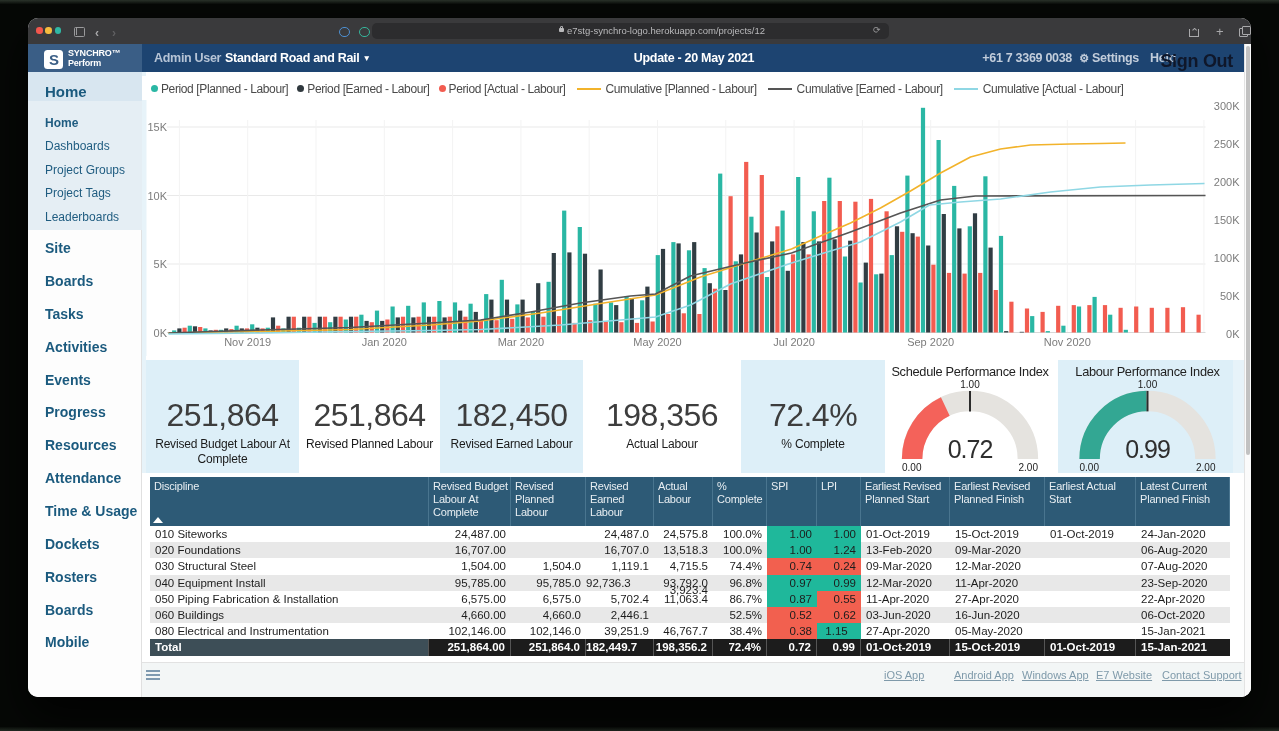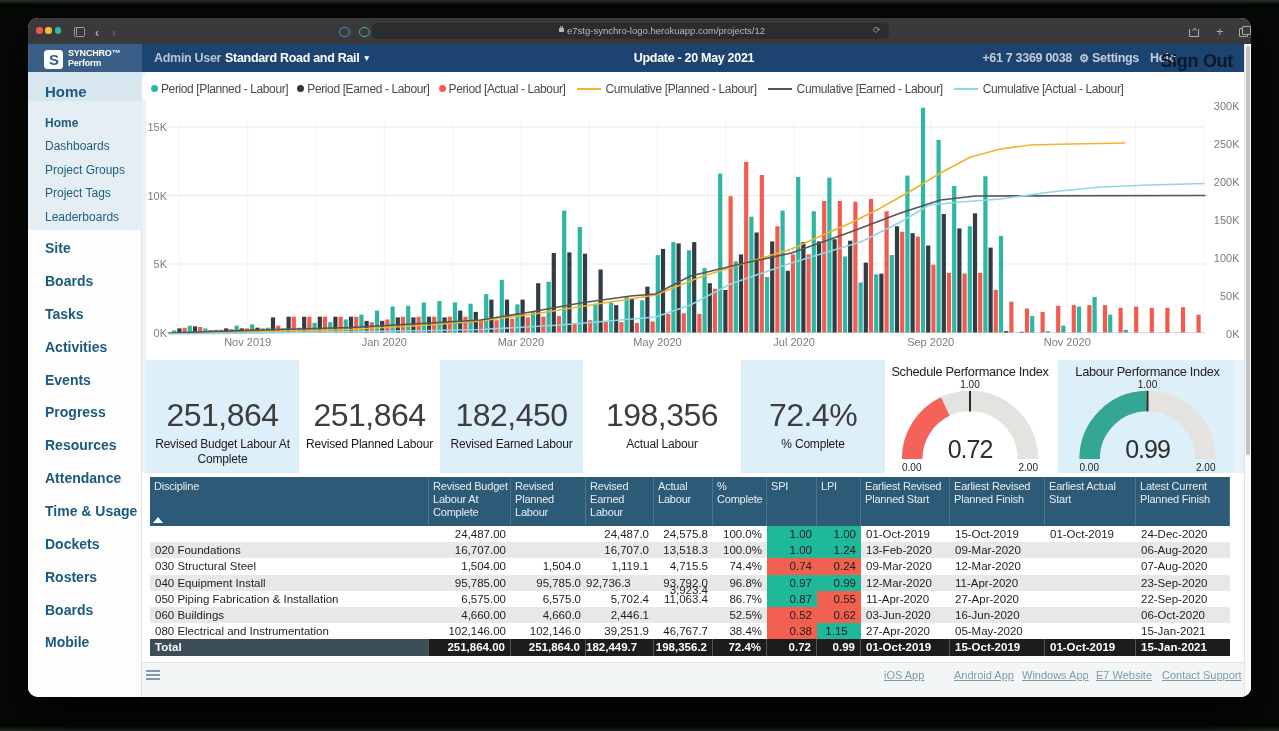--- a/index.html
+++ b/index.html
@@ -342,30 +342,31 @@
     <div style="position:absolute;left:626px;top:459px;width:59px;height:49px;background:#2d5a76;border-right:1px solid #49758f;box-sizing:border-box;color:#e8eef2;font-size:11px;letter-spacing:-0.2px;line-height:12.8px;padding:3px 2px 0 4px;overflow:hidden">Actual Labour</div>
     <div style="position:absolute;left:685px;top:459px;width:54px;height:49px;background:#2d5a76;border-right:1px solid #49758f;box-sizing:border-box;color:#e8eef2;font-size:11px;letter-spacing:-0.2px;line-height:12.8px;padding:3px 2px 0 4px;overflow:hidden">% Complete</div>
     <div style="position:absolute;left:739px;top:459px;width:50px;height:49px;background:#2d5a76;border-right:1px solid #49758f;box-sizing:border-box;color:#e8eef2;font-size:11px;letter-spacing:-0.2px;line-height:12.8px;padding:3px 2px 0 4px;overflow:hidden">SPI</div>
     <div style="position:absolute;left:789px;top:459px;width:44px;height:49px;background:#2d5a76;border-right:1px solid #49758f;box-sizing:border-box;color:#e8eef2;font-size:11px;letter-spacing:-0.2px;line-height:12.8px;padding:3px 2px 0 4px;overflow:hidden">LPI</div>
     <div style="position:absolute;left:833px;top:459px;width:89px;height:49px;background:#2d5a76;border-right:1px solid #49758f;box-sizing:border-box;color:#e8eef2;font-size:11px;letter-spacing:-0.2px;line-height:12.8px;padding:3px 2px 0 4px;overflow:hidden">Earliest Revised Planned Start</div>
     <div style="position:absolute;left:922px;top:459px;width:95px;height:49px;background:#2d5a76;border-right:1px solid #49758f;box-sizing:border-box;color:#e8eef2;font-size:11px;letter-spacing:-0.2px;line-height:12.8px;padding:3px 2px 0 4px;overflow:hidden">Earliest Revised Planned Finish</div>
     <div style="position:absolute;left:1017px;top:459px;width:91px;height:49px;background:#2d5a76;border-right:1px solid #49758f;box-sizing:border-box;color:#e8eef2;font-size:11px;letter-spacing:-0.2px;line-height:12.8px;padding:3px 2px 0 4px;overflow:hidden">Earliest Actual Start</div>
     <div style="position:absolute;left:1108px;top:459px;width:93.5px;height:49px;background:#2d5a76;border-right:1px solid #49758f;box-sizing:border-box;color:#e8eef2;font-size:11px;letter-spacing:-0.2px;line-height:12.8px;padding:3px 2px 0 4px;overflow:hidden">Latest Current Planned Finish</div>
     <div style="position:absolute;left:125px;top:499px;width:0;height:0;border-left:5px solid transparent;border-right:5px solid transparent;border-bottom:6px solid #fff"></div>
     <div style="position:absolute;left:122px;top:508px;width:1079.5px;height:16.2px;background:#ffffff"></div>
+    <div style="position:absolute;left:122px;top:508px;width:279px;height:16.2px;line-height:16.2px;font-size:11.5px;color:#1d1d1d;text-align:left;padding-left:5px;box-sizing:border-box;white-space:nowrap;overflow:hidden">010 Siteworks</div>
     <div style="position:absolute;left:401px;top:508px;width:82px;height:16.2px;line-height:16.2px;font-size:11.5px;color:#1d1d1d;text-align:right;padding-right:5px;box-sizing:border-box;white-space:nowrap;overflow:hidden">24,487.00</div>
     <div style="position:absolute;left:558px;top:508px;width:68px;height:16.2px;line-height:16.2px;font-size:11.5px;color:#1d1d1d;text-align:right;padding-right:5px;box-sizing:border-box;white-space:nowrap;overflow:hidden">24,487.0</div>
     <div style="position:absolute;left:626px;top:508px;width:59px;height:16.2px;line-height:16.2px;font-size:11.5px;color:#1d1d1d;text-align:right;padding-right:5px;box-sizing:border-box;white-space:nowrap;overflow:hidden">24,575.8</div>
     <div style="position:absolute;left:685px;top:508px;width:54px;height:16.2px;line-height:16.2px;font-size:11.5px;color:#1d1d1d;text-align:right;padding-right:5px;box-sizing:border-box;white-space:nowrap;overflow:hidden">100.0%</div>
     <div style="position:absolute;left:739px;top:508px;width:50px;height:16.2px;background:#1fb89b;line-height:16.2px;font-size:11.5px;color:#1d1d1d;text-align:right;padding-right:5px;box-sizing:border-box;white-space:nowrap;overflow:hidden">1.00</div>
     <div style="position:absolute;left:789px;top:508px;width:44px;height:16.2px;background:#1fb89b;line-height:16.2px;font-size:11.5px;color:#1d1d1d;text-align:right;padding-right:5px;box-sizing:border-box;white-space:nowrap;overflow:hidden">1.00</div>
     <div style="position:absolute;left:833px;top:508px;width:89px;height:16.2px;line-height:16.2px;font-size:11.5px;color:#1d1d1d;text-align:left;padding-left:5px;box-sizing:border-box;white-space:nowrap;overflow:hidden">01-Oct-2019</div>
     <div style="position:absolute;left:922px;top:508px;width:95px;height:16.2px;line-height:16.2px;font-size:11.5px;color:#1d1d1d;text-align:left;padding-left:5px;box-sizing:border-box;white-space:nowrap;overflow:hidden">15-Oct-2019</div>
     <div style="position:absolute;left:1017px;top:508px;width:91px;height:16.2px;line-height:16.2px;font-size:11.5px;color:#1d1d1d;text-align:left;padding-left:5px;box-sizing:border-box;white-space:nowrap;overflow:hidden">01-Oct-2019</div>
-    <div style="position:absolute;left:1108px;top:508px;width:93.5px;height:16.2px;line-height:16.2px;font-size:11.5px;color:#1d1d1d;text-align:left;padding-left:5px;box-sizing:border-box;white-space:nowrap;overflow:hidden">24-Dec-2020</div>
+    <div style="position:absolute;left:1108px;top:508px;width:93.5px;height:16.2px;line-height:16.2px;font-size:11.5px;color:#1d1d1d;text-align:left;padding-left:5px;box-sizing:border-box;white-space:nowrap;overflow:hidden">24-Jan-2020</div>
     <div style="position:absolute;left:122px;top:524.2px;width:1079.5px;height:16.2px;background:#e8e8e8"></div>
     <div style="position:absolute;left:122px;top:524.2px;width:279px;height:16.2px;line-height:16.2px;font-size:11.5px;color:#1d1d1d;text-align:left;padding-left:5px;box-sizing:border-box;white-space:nowrap;overflow:hidden">020 Foundations</div>
     <div style="position:absolute;left:401px;top:524.2px;width:82px;height:16.2px;line-height:16.2px;font-size:11.5px;color:#1d1d1d;text-align:right;padding-right:5px;box-sizing:border-box;white-space:nowrap;overflow:hidden">16,707.00</div>
     <div style="position:absolute;left:558px;top:524.2px;width:68px;height:16.2px;line-height:16.2px;font-size:11.5px;color:#1d1d1d;text-align:right;padding-right:5px;box-sizing:border-box;white-space:nowrap;overflow:hidden">16,707.0</div>
     <div style="position:absolute;left:626px;top:524.2px;width:59px;height:16.2px;line-height:16.2px;font-size:11.5px;color:#1d1d1d;text-align:right;padding-right:5px;box-sizing:border-box;white-space:nowrap;overflow:hidden">13,518.3</div>
     <div style="position:absolute;left:685px;top:524.2px;width:54px;height:16.2px;line-height:16.2px;font-size:11.5px;color:#1d1d1d;text-align:right;padding-right:5px;box-sizing:border-box;white-space:nowrap;overflow:hidden">100.0%</div>
     <div style="position:absolute;left:739px;top:524.2px;width:50px;height:16.2px;background:#1fb89b;line-height:16.2px;font-size:11.5px;color:#1d1d1d;text-align:right;padding-right:5px;box-sizing:border-box;white-space:nowrap;overflow:hidden">1.00</div>
     <div style="position:absolute;left:789px;top:524.2px;width:44px;height:16.2px;background:#1fb89b;line-height:16.2px;font-size:11.5px;color:#1d1d1d;text-align:right;padding-right:5px;box-sizing:border-box;white-space:nowrap;overflow:hidden">1.24</div>
     <div style="position:absolute;left:833px;top:524.2px;width:89px;height:16.2px;line-height:16.2px;font-size:11.5px;color:#1d1d1d;text-align:left;padding-left:5px;box-sizing:border-box;white-space:nowrap;overflow:hidden">13-Feb-2020</div>
     <div style="position:absolute;left:922px;top:524.2px;width:95px;height:16.2px;line-height:16.2px;font-size:11.5px;color:#1d1d1d;text-align:left;padding-left:5px;box-sizing:border-box;white-space:nowrap;overflow:hidden">09-Mar-2020</div>
@@ -398,21 +399,21 @@
     <div style="position:absolute;left:122px;top:572.8px;width:279px;height:16.2px;line-height:16.2px;font-size:11.5px;color:#1d1d1d;text-align:left;padding-left:5px;box-sizing:border-box;white-space:nowrap;overflow:hidden">050 Piping Fabrication &amp; Installation</div>
     <div style="position:absolute;left:401px;top:572.8px;width:82px;height:16.2px;line-height:16.2px;font-size:11.5px;color:#1d1d1d;text-align:right;padding-right:5px;box-sizing:border-box;white-space:nowrap;overflow:hidden">6,575.00</div>
     <div style="position:absolute;left:483px;top:572.8px;width:75px;height:16.2px;line-height:16.2px;font-size:11.5px;color:#1d1d1d;text-align:right;padding-right:5px;box-sizing:border-box;white-space:nowrap;overflow:hidden">6,575.0</div>
     <div style="position:absolute;left:558px;top:572.8px;width:68px;height:16.2px;line-height:16.2px;font-size:11.5px;color:#1d1d1d;text-align:right;padding-right:5px;box-sizing:border-box;white-space:nowrap;overflow:hidden">5,702.4</div>
     <div style="position:absolute;left:626px;top:572.8px;width:59px;height:16.2px;line-height:16.2px;font-size:11.5px;color:#1d1d1d;text-align:right;padding-right:5px;box-sizing:border-box;white-space:nowrap;overflow:hidden">11,063.4</div>
     <div style="position:absolute;left:685px;top:572.8px;width:54px;height:16.2px;line-height:16.2px;font-size:11.5px;color:#1d1d1d;text-align:right;padding-right:5px;box-sizing:border-box;white-space:nowrap;overflow:hidden">86.7%</div>
     <div style="position:absolute;left:739px;top:572.8px;width:50px;height:16.2px;background:#1fb89b;line-height:16.2px;font-size:11.5px;color:#1d1d1d;text-align:right;padding-right:5px;box-sizing:border-box;white-space:nowrap;overflow:hidden">0.87</div>
     <div style="position:absolute;left:789px;top:572.8px;width:44px;height:16.2px;background:#f2604f;line-height:16.2px;font-size:11.5px;color:#1d1d1d;text-align:right;padding-right:5px;box-sizing:border-box;white-space:nowrap;overflow:hidden">0.55</div>
     <div style="position:absolute;left:833px;top:572.8px;width:89px;height:16.2px;line-height:16.2px;font-size:11.5px;color:#1d1d1d;text-align:left;padding-left:5px;box-sizing:border-box;white-space:nowrap;overflow:hidden">11-Apr-2020</div>
     <div style="position:absolute;left:922px;top:572.8px;width:95px;height:16.2px;line-height:16.2px;font-size:11.5px;color:#1d1d1d;text-align:left;padding-left:5px;box-sizing:border-box;white-space:nowrap;overflow:hidden">27-Apr-2020</div>
-    <div style="position:absolute;left:1108px;top:572.8px;width:93.5px;height:16.2px;line-height:16.2px;font-size:11.5px;color:#1d1d1d;text-align:left;padding-left:5px;box-sizing:border-box;white-space:nowrap;overflow:hidden">22-Sep-2020</div>
+    <div style="position:absolute;left:1108px;top:572.8px;width:93.5px;height:16.2px;line-height:16.2px;font-size:11.5px;color:#1d1d1d;text-align:left;padding-left:5px;box-sizing:border-box;white-space:nowrap;overflow:hidden">22-Apr-2020</div>
     <div style="position:absolute;left:122px;top:589px;width:1079.5px;height:16.2px;background:#e8e8e8"></div>
     <div style="position:absolute;left:122px;top:589px;width:279px;height:16.2px;line-height:16.2px;font-size:11.5px;color:#1d1d1d;text-align:left;padding-left:5px;box-sizing:border-box;white-space:nowrap;overflow:hidden">060 Buildings</div>
     <div style="position:absolute;left:401px;top:589px;width:82px;height:16.2px;line-height:16.2px;font-size:11.5px;color:#1d1d1d;text-align:right;padding-right:5px;box-sizing:border-box;white-space:nowrap;overflow:hidden">4,660.00</div>
     <div style="position:absolute;left:483px;top:589px;width:75px;height:16.2px;line-height:16.2px;font-size:11.5px;color:#1d1d1d;text-align:right;padding-right:5px;box-sizing:border-box;white-space:nowrap;overflow:hidden">4,660.0</div>
     <div style="position:absolute;left:558px;top:589px;width:68px;height:16.2px;line-height:16.2px;font-size:11.5px;color:#1d1d1d;text-align:right;padding-right:5px;box-sizing:border-box;white-space:nowrap;overflow:hidden">2,446.1</div>
     <div style="position:absolute;left:626px;top:564px;width:59px;height:16.2px;line-height:16.2px;font-size:11.5px;color:#1d1d1d;text-align:right;padding-right:5px;box-sizing:border-box;white-space:nowrap;overflow:hidden">3,923.4</div>
     <div style="position:absolute;left:685px;top:589px;width:54px;height:16.2px;line-height:16.2px;font-size:11.5px;color:#1d1d1d;text-align:right;padding-right:5px;box-sizing:border-box;white-space:nowrap;overflow:hidden">52.5%</div>
     <div style="position:absolute;left:739px;top:589px;width:50px;height:16.2px;background:#f2604f;line-height:16.2px;font-size:11.5px;color:#1d1d1d;text-align:right;padding-right:5px;box-sizing:border-box;white-space:nowrap;overflow:hidden">0.52</div>
     <div style="position:absolute;left:789px;top:589px;width:44px;height:16.2px;background:#f2604f;line-height:16.2px;font-size:11.5px;color:#1d1d1d;text-align:right;padding-right:5px;box-sizing:border-box;white-space:nowrap;overflow:hidden">0.62</div>
     <div style="position:absolute;left:833px;top:589px;width:89px;height:16.2px;line-height:16.2px;font-size:11.5px;color:#1d1d1d;text-align:left;padding-left:5px;box-sizing:border-box;white-space:nowrap;overflow:hidden">03-Jun-2020</div>

